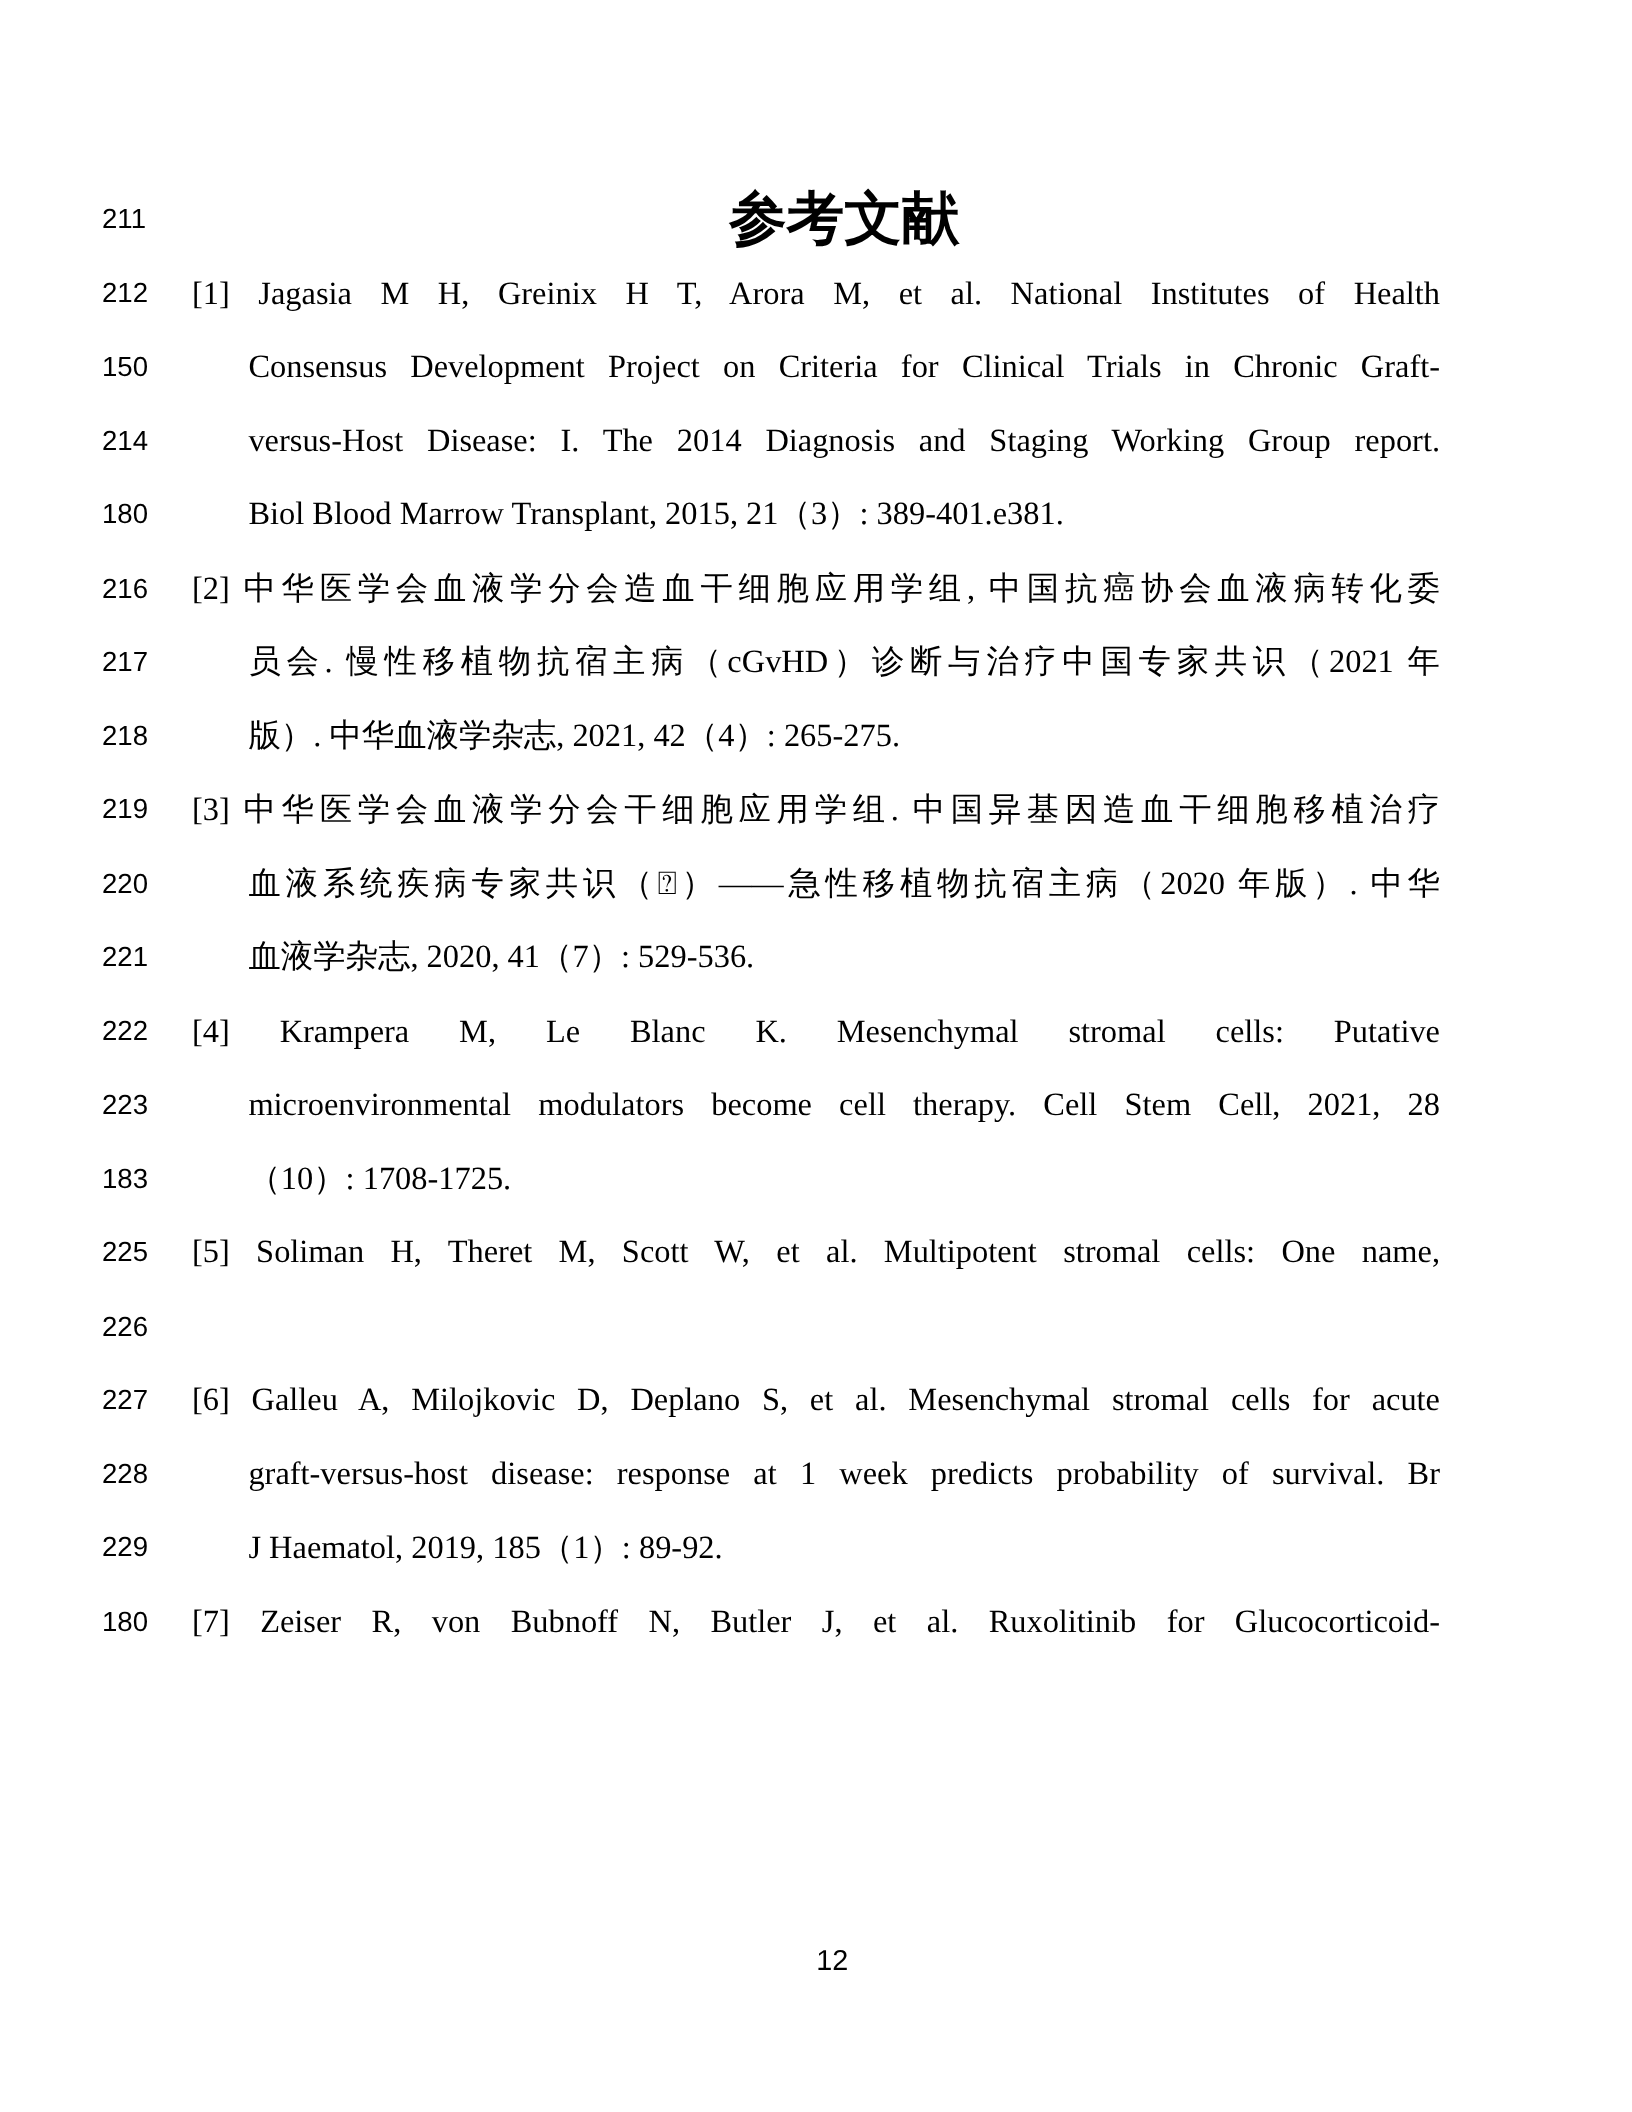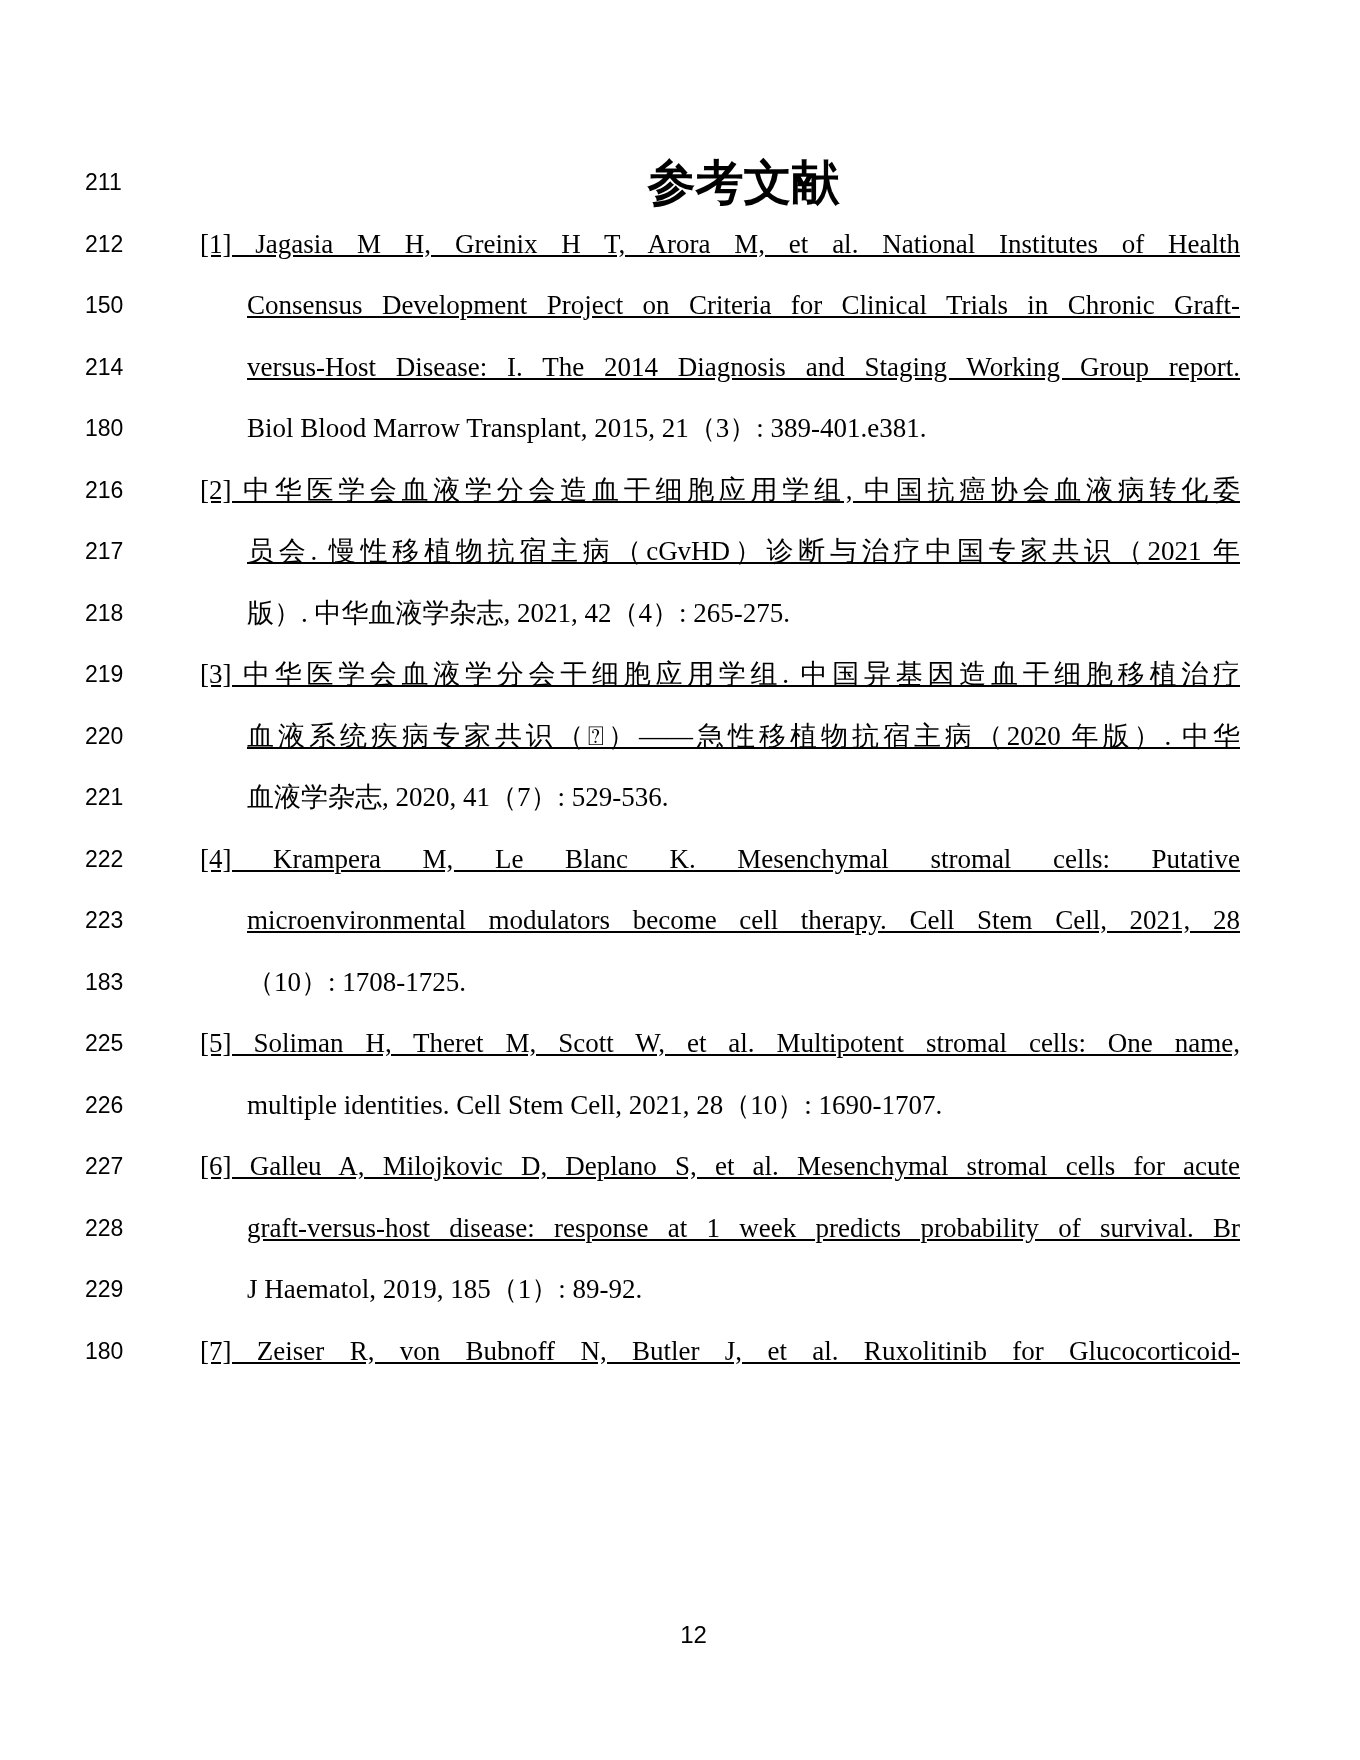--- a/index.html
+++ b/index.html
@@ -17,40 +17,39 @@
     position: absolute;
     top: 152px;
     left: 0;
     right: 0;
   }
   .line {
     position: relative;
     height: 61.5px;
     line-height: 61.5px;
     white-space: nowrap;
-    padding-left: 40px;
   }
   .lnum {
     position: absolute;
     left: 85px;
     top: 0;
     font-family: "Liberation Sans", "DejaVu Sans", sans-serif;
     font-size: 23px;
     color: #000000;
   }
   .ltext {
     margin-left: 160px;
     width: 1040px;
     font-size: 27px;
     white-space: normal;
     overflow: hidden;
     max-height: 61.5px;
   }
   .ltext.cont { padding-left: 47px; }
-  .ltext.just { text-align: justify; text-align-last: justify; text-decoration: underline; }
+  .ltext.just { text-align: justify; text-align-last: justify; }
   .ltext.left { text-align: center; text-align-last: left; }
   .ltext.title-text {
     text-align: center;
     text-align-last: center;
     padding-left: 47px;
     font-family: "DejaVu Sans", "Liberation Sans", sans-serif;
     font-weight: bold;
     font-size: 48px;
   }
   .pagenum {
@@ -143,21 +142,20 @@
       <div class="ltext cont left">（10）: 1708-1725.</div>
     </div>
 
     <div class="line">
       <span class="lnum">225</span>
       <div class="ltext just">[5] Soliman H, Theret M, Scott W, et al. Multipotent stromal cells: One name,</div>
     </div>
 
     <div class="line">
       <span class="lnum">226</span>
-      <div class="ltext cont left">multiple identities. Cell Stem Cell, 2021, 28（10）: 1690-1707.</div>
     </div>
 
     <div class="line">
       <span class="lnum">227</span>
       <div class="ltext just">[6] Galleu A, Milojkovic D, Deplano S, et al. Mesenchymal stromal cells for acute</div>
     </div>
 
     <div class="line">
       <span class="lnum">228</span>
       <div class="ltext cont just">graft-versus-host disease: response at 1 week predicts probability of survival. Br</div>

